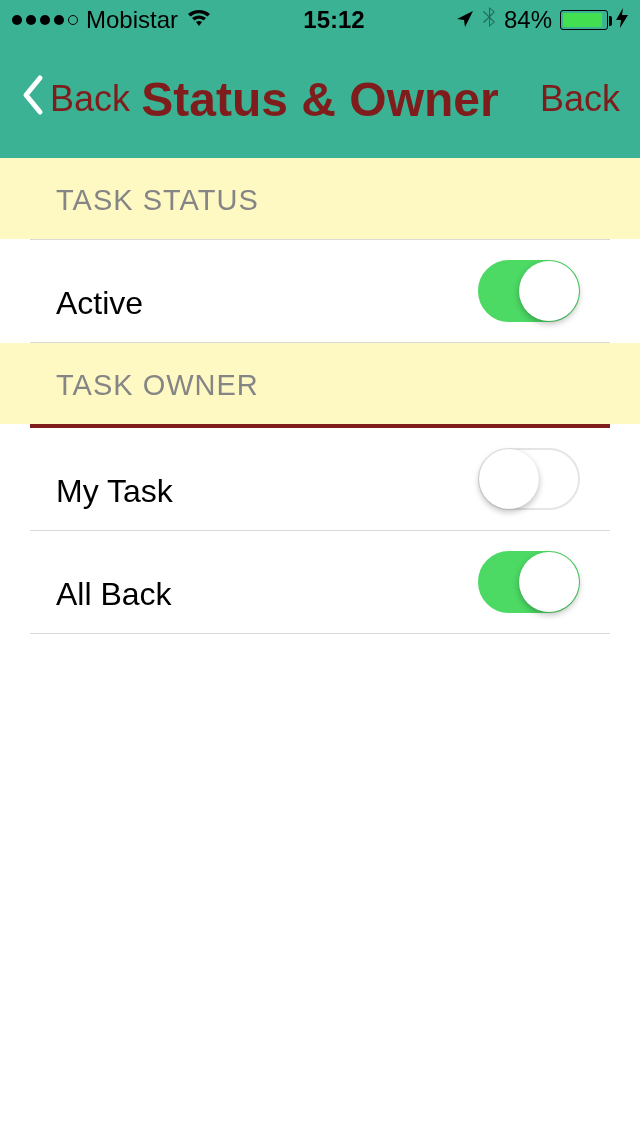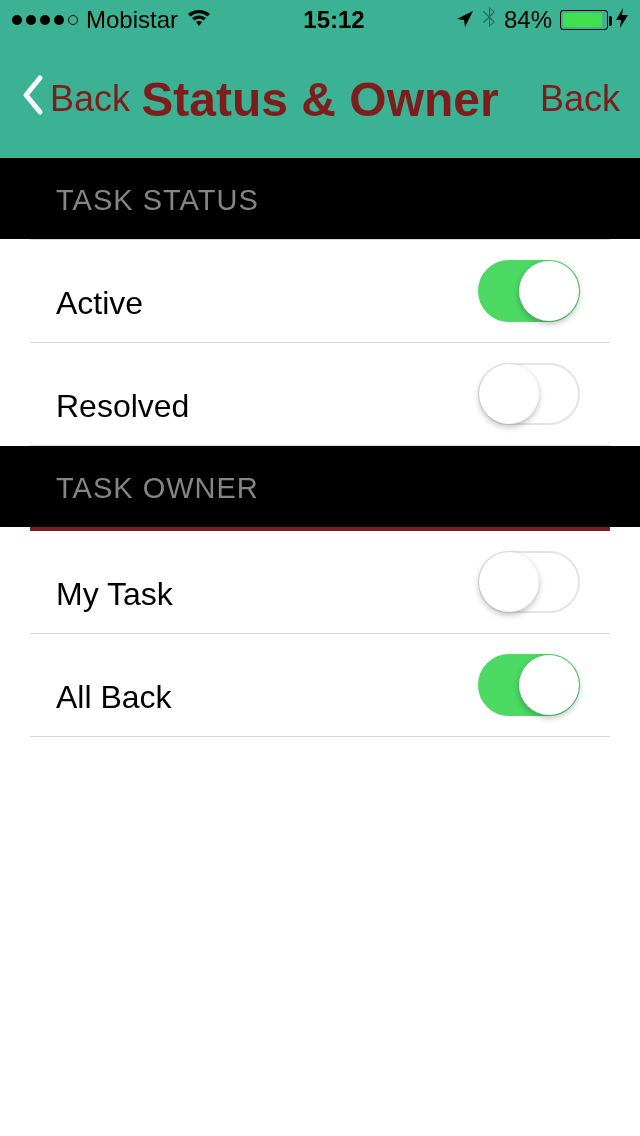--- a/index.html
+++ b/index.html
@@ -52,21 +52,21 @@
     .nav-back {
       display:flex; align-items:center; gap:6px;
       font-size:36px;
     }
     .nav-title { font-size:48px; font-weight:600; text-align:center; flex:1; }
     .nav-action { font-size:36px; font-weight:400; min-width:120px; text-align:right; }
     .nav-back-wrap { min-width:120px; display:flex; }
 
     
     .section-header {
-      background:#000000;
+      background:#fef9c3;
       padding:26px 30px 22px 56px;
       color:#858585;
       font-size:29px;
       letter-spacing:1px;
     }
     
     .row {
       display:flex; align-items:center; justify-content:space-between;
       padding:20px 30px;
       border-bottom:1px solid #d9d9d9;
@@ -163,26 +163,20 @@
 
 <div class="section-group">
   <div class="section-header">TASK STATUS</div>
   <div class="rows-wrap">
     <div class="row" style="border-top:1px solid #d9d9d9;">
       <span class="row-label">Active</span>
       <div class="toggle on">
           <div class="knob"></div>
         </div>
     </div>
-    <div class="row">
-      <span class="row-label">Resolved</span>
-      <div class="toggle off">
-          <div class="knob"></div>
-        </div>
-    </div>
   </div>
 </div>
 
 <div class="section-group">
   <div class="section-header">TASK OWNER</div>
   <div class="rows-wrap">
     <div class="row" style="border-top:4px solid #7f1d1d;">
       <span class="row-label">My Task</span>
       <div class="toggle off">
           <div class="knob"></div>

